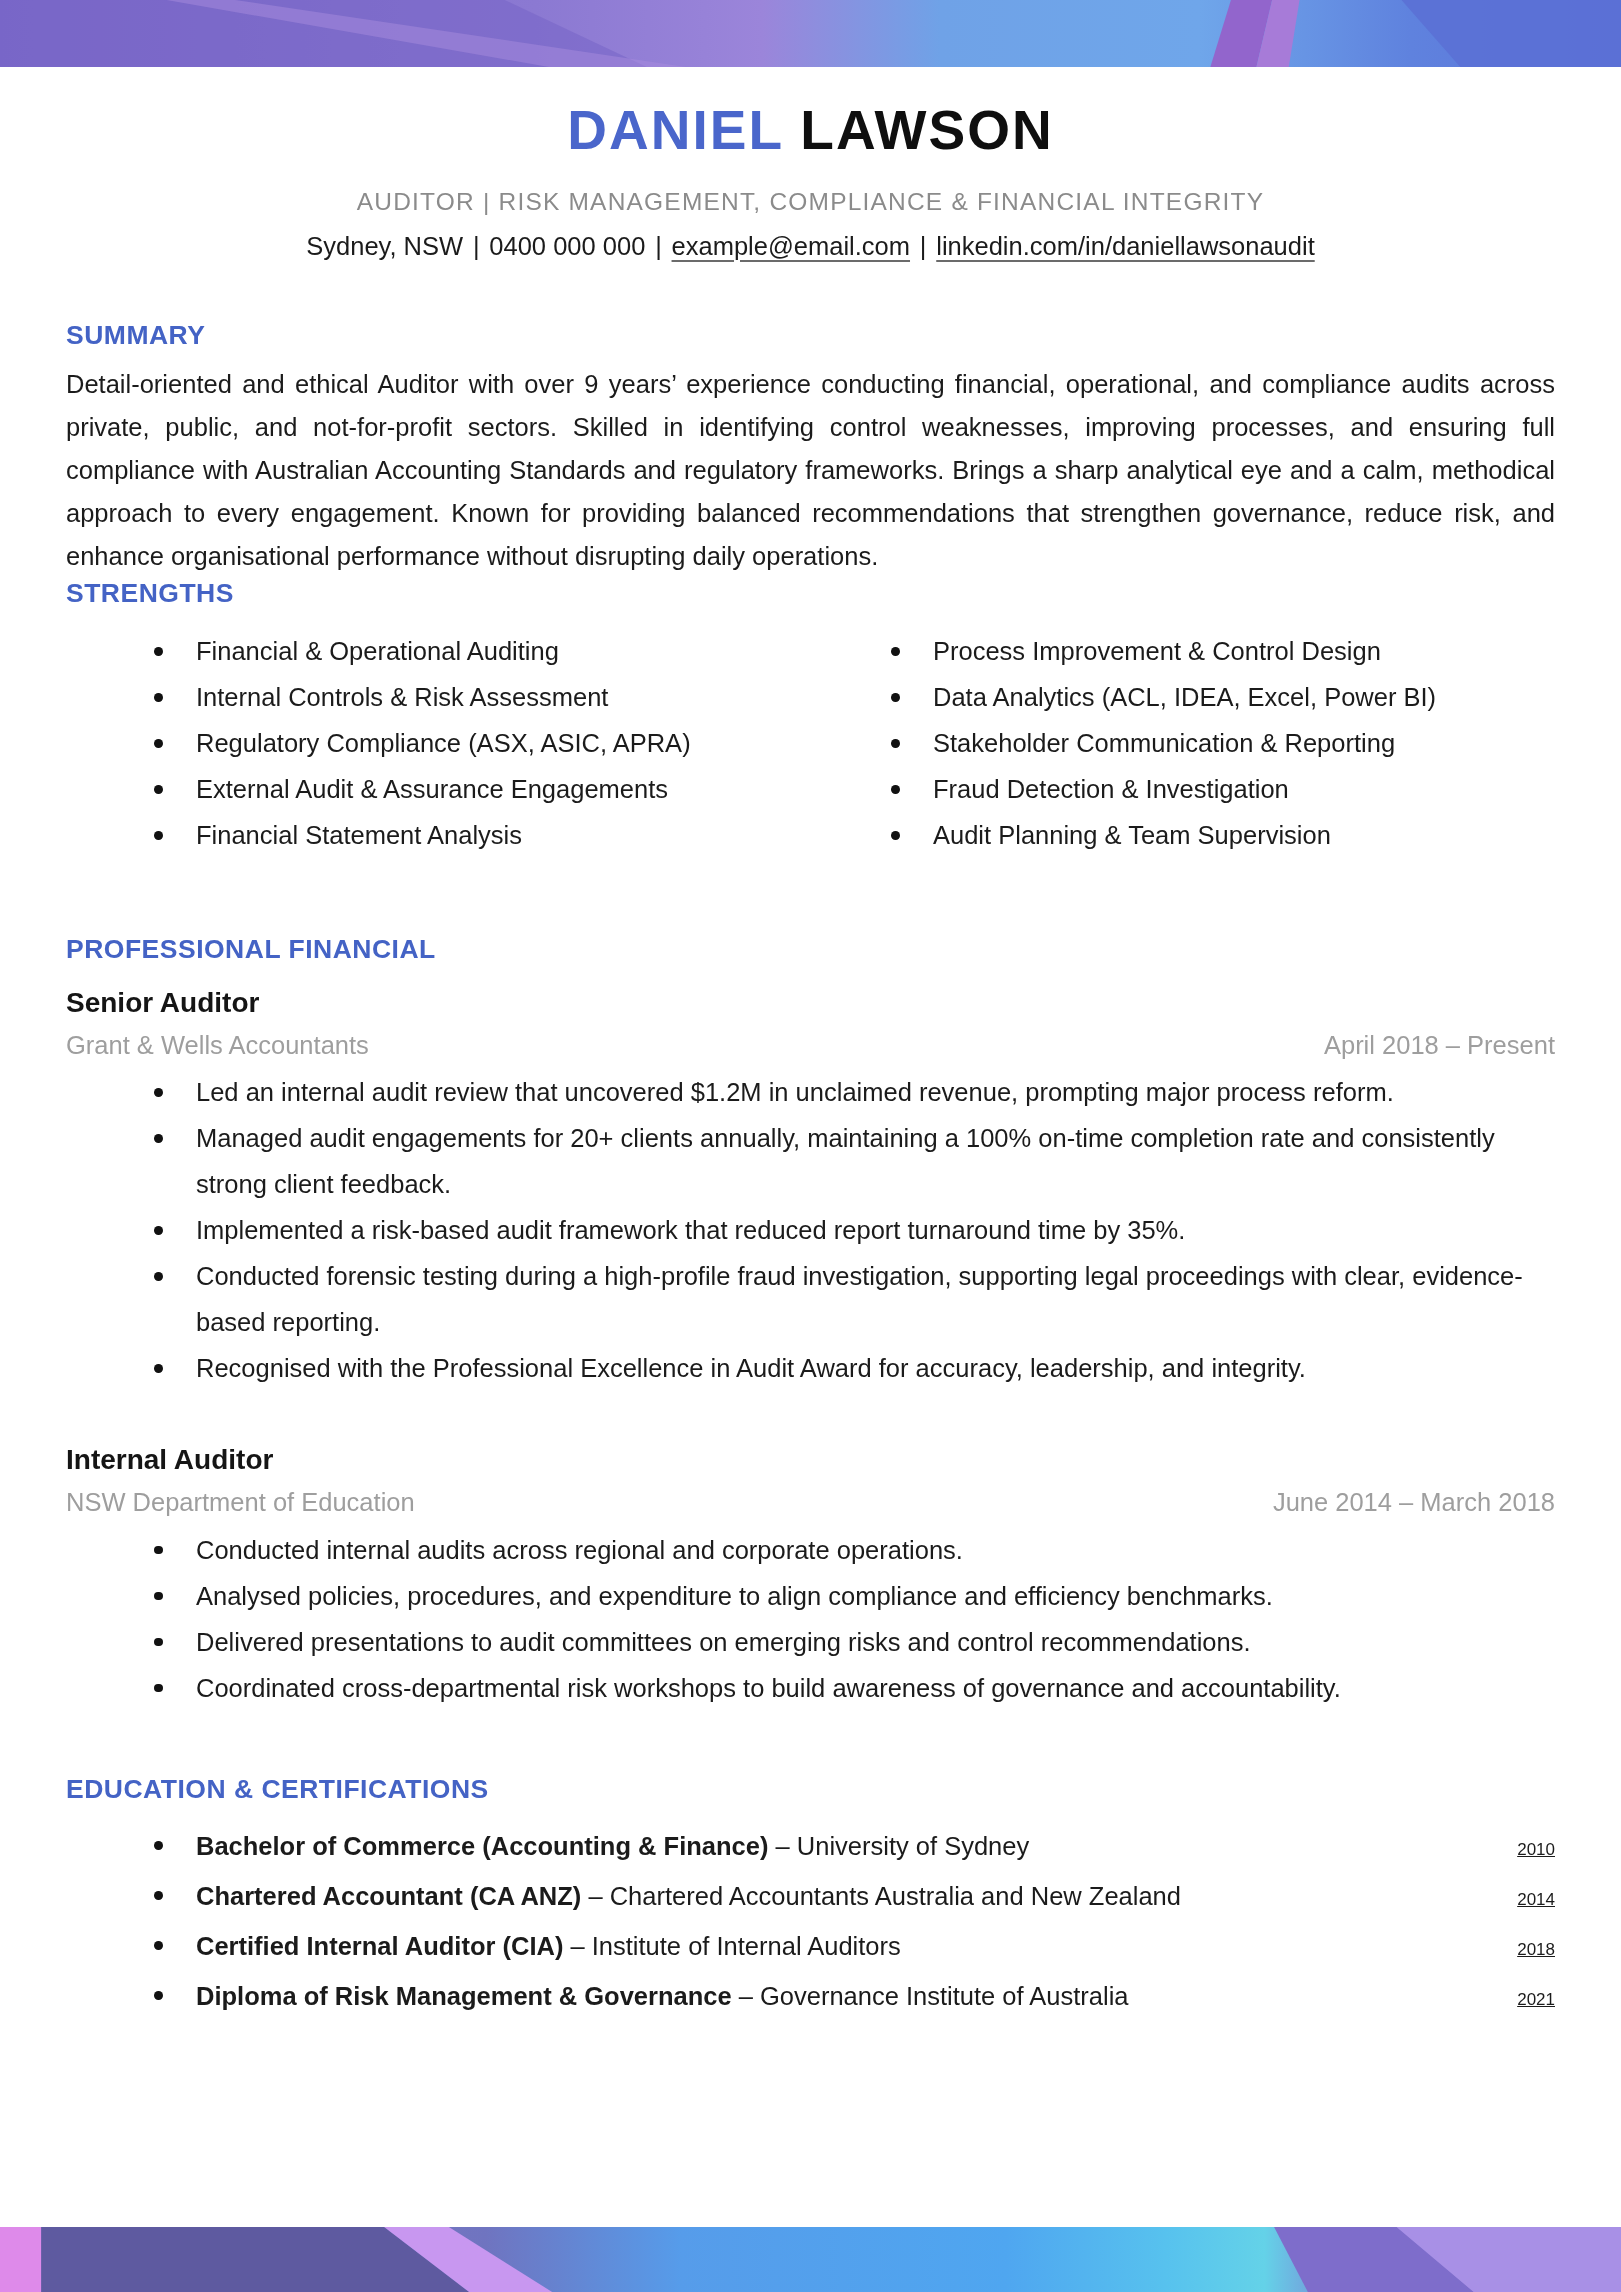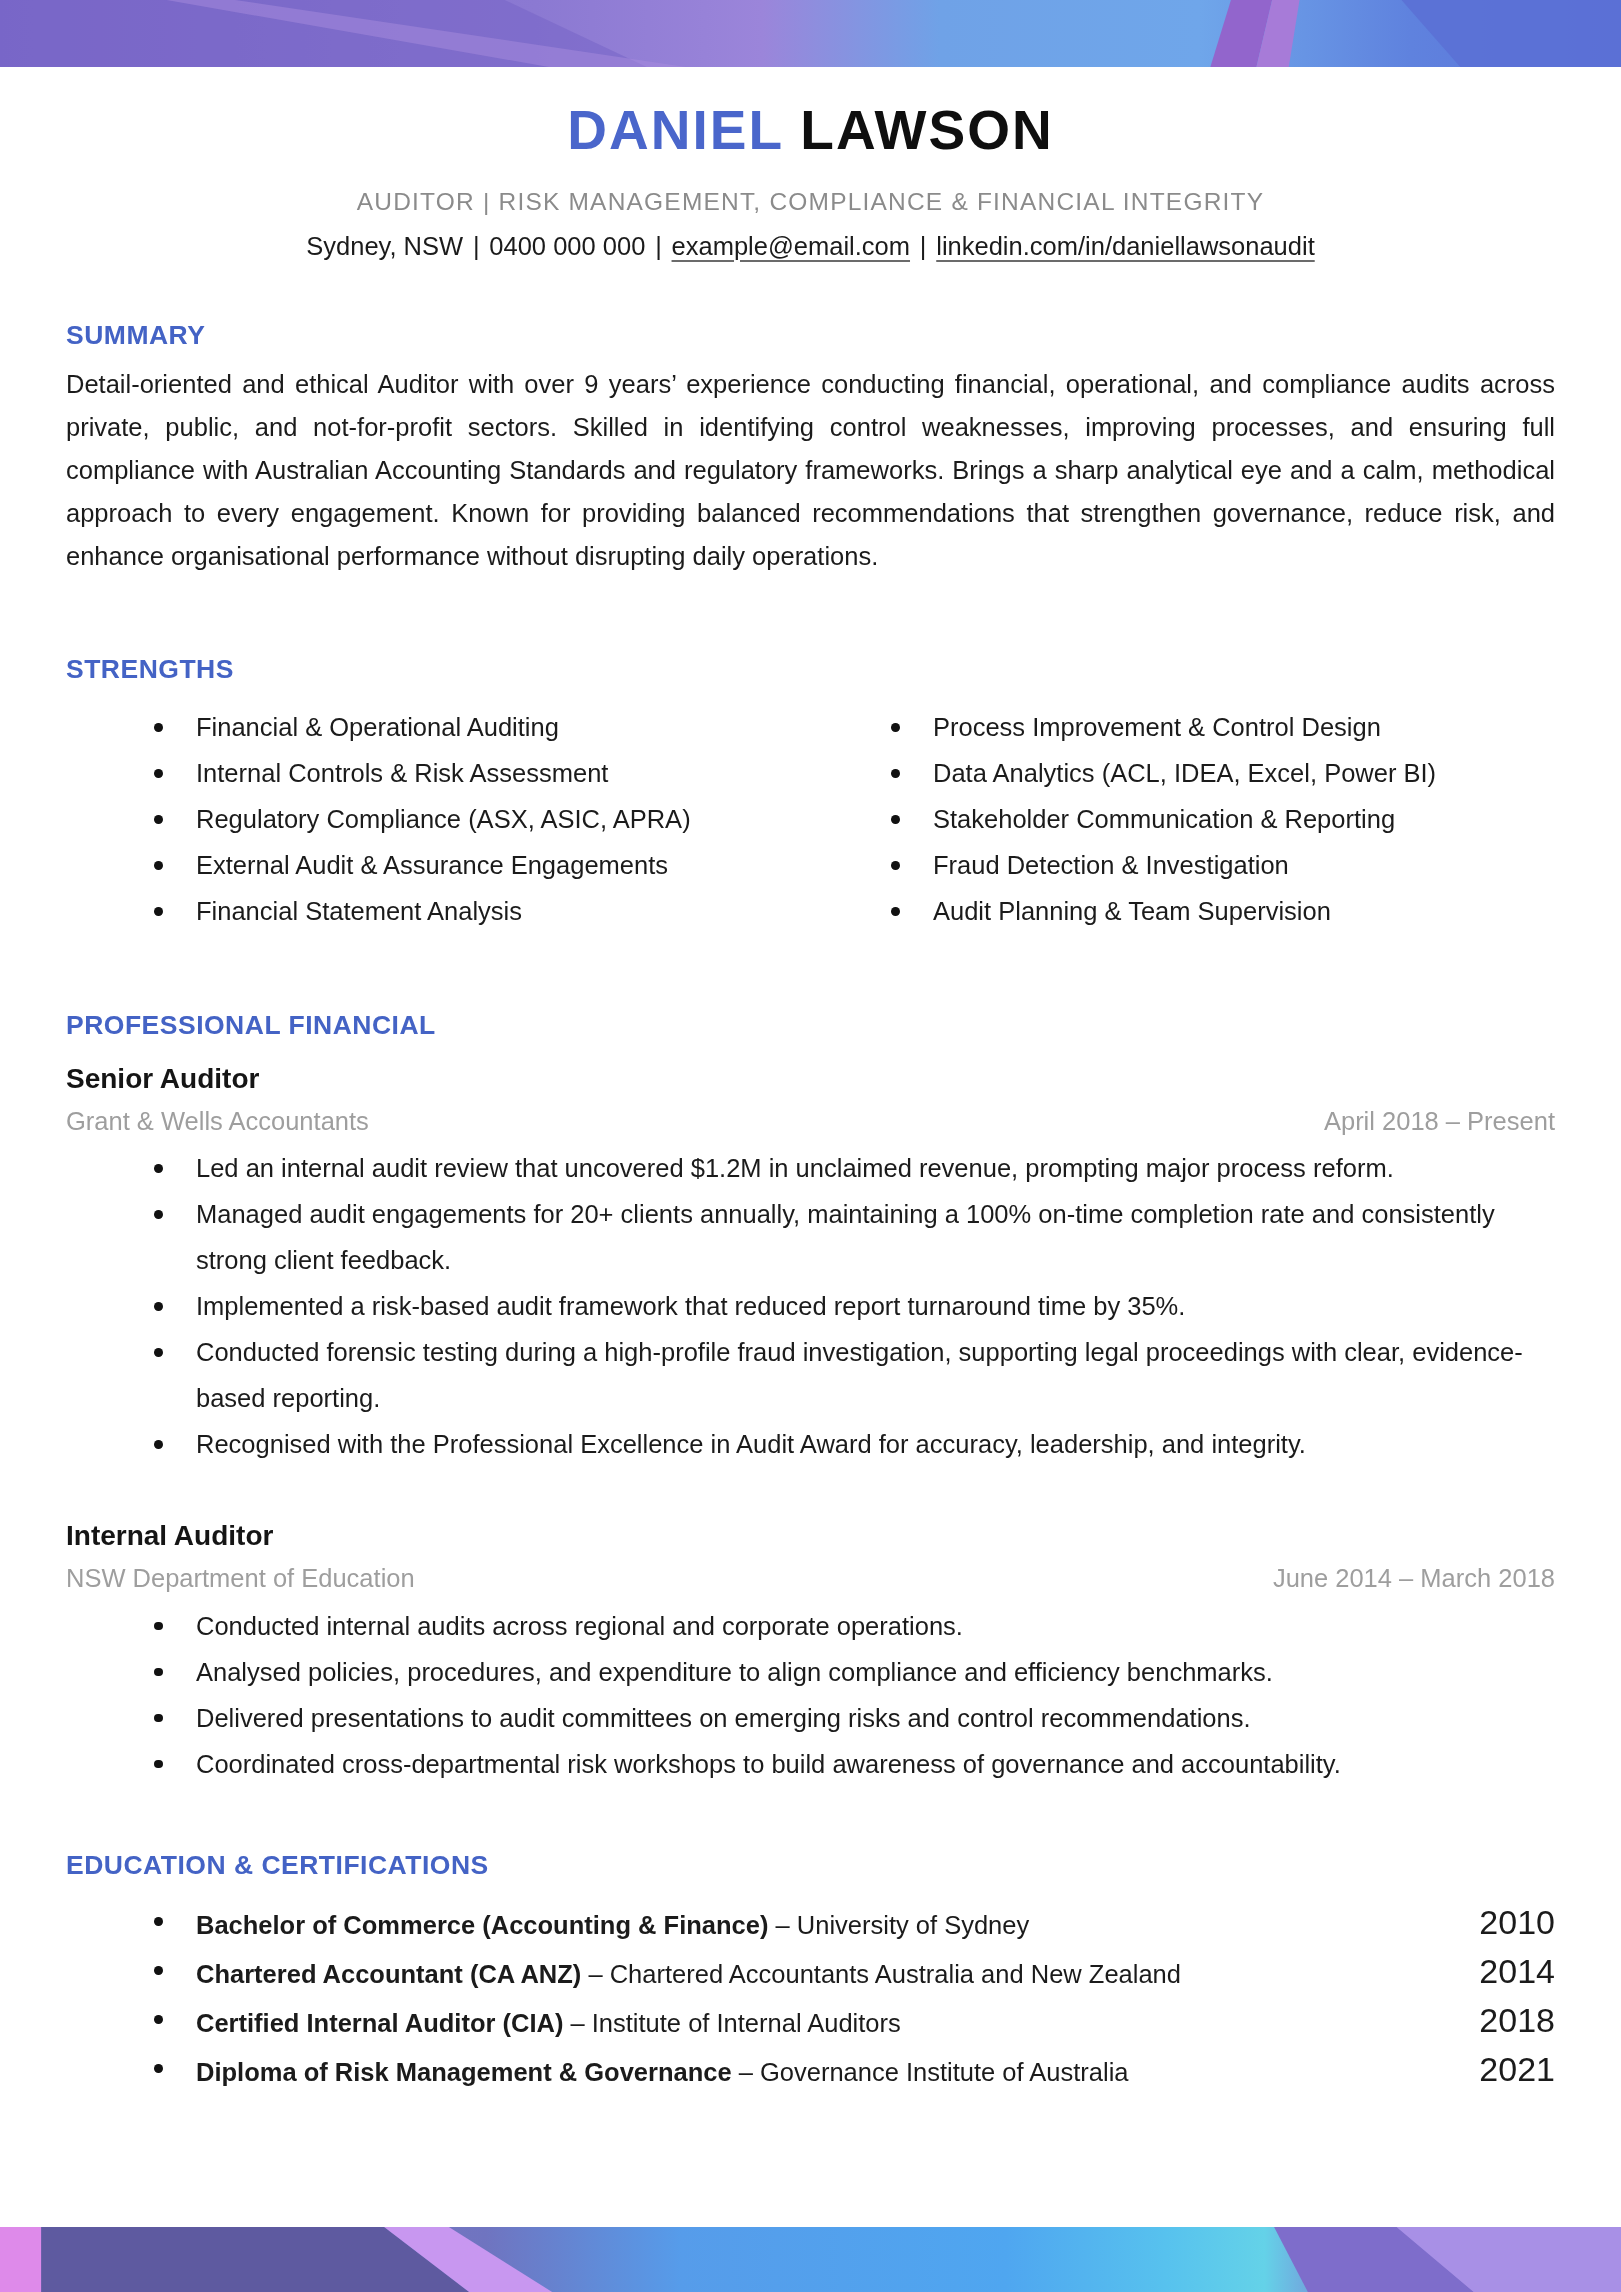--- a/index.html
+++ b/index.html
@@ -65,21 +65,21 @@
     color:var(--accent);
   }
   section.summary{margin-top:59px;}
   .summary p{
     margin:12px 0 0;
     font-size:25.5px;
     line-height:43px;
     text-align:justify;
   }
 
-  section.strengths{margin-top:76px;}
+  section.strengths{}
   .cols{
     display:grid;
     grid-template-columns:1fr 1fr;
     margin-top:19.6px;
     gap:9px;
   }
   ul{list-style:none;margin:0;padding:0;}
   .blist{padding-left:88px;}
   .cols ul.right{padding-left:76px;}
   .blist li{
@@ -118,21 +118,21 @@
   .job ul{margin-top:9.8px;}
 
   section.education{margin-top:63px;}
   .education ul{margin-top:17.6px;}
   .education li{
     display:flex;
     justify-content:space-between;
     align-items:baseline;
   }
   .edu-text b{font-weight:700;}
-  .edu-year{font-size:34px;}
+  .edu-year{font-size:17px;text-decoration:underline;}
 </style>
 </head>
 <body>
 
 <div class="page">
 
   <svg class="banner banner-top" viewBox="0 0 1654 68" preserveAspectRatio="none" aria-hidden="true">
     <defs>
       <linearGradient id="gt" x1="0" y1="0" x2="1" y2="0">
         <stop offset="0" stop-color="#7B69C9"></stop>

